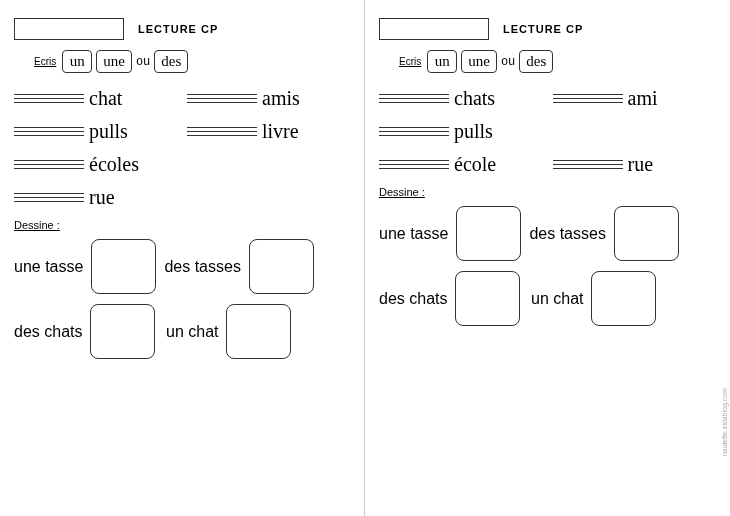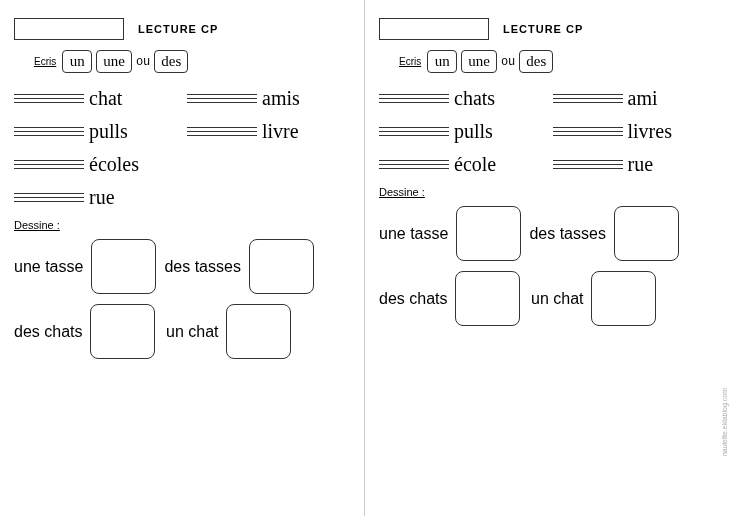--- a/index.html
+++ b/index.html
@@ -303,28 +303,20 @@
 
       <div class="col-pair" style="margin-top:10px;">
         <div class="word-entry">
           <div class="lines-group">
             <div class="line"></div>
             <div class="line"></div>
             <div class="line"></div>
           </div>
           <span class="word-text">pulls</span>
         </div>
-        <div class="word-entry">
-          <div class="lines-group">
-            <div class="line"></div>
-            <div class="line"></div>
-            <div class="line"></div>
-          </div>
-          <span class="word-text">livres</span>
-        </div>
       </div>
 
       <div class="col-pair" style="margin-top:10px;">
         <div class="word-entry">
           <div class="lines-group">
             <div class="line"></div>
             <div class="line"></div>
             <div class="line"></div>
           </div>
           <span class="word-text">école</span>

